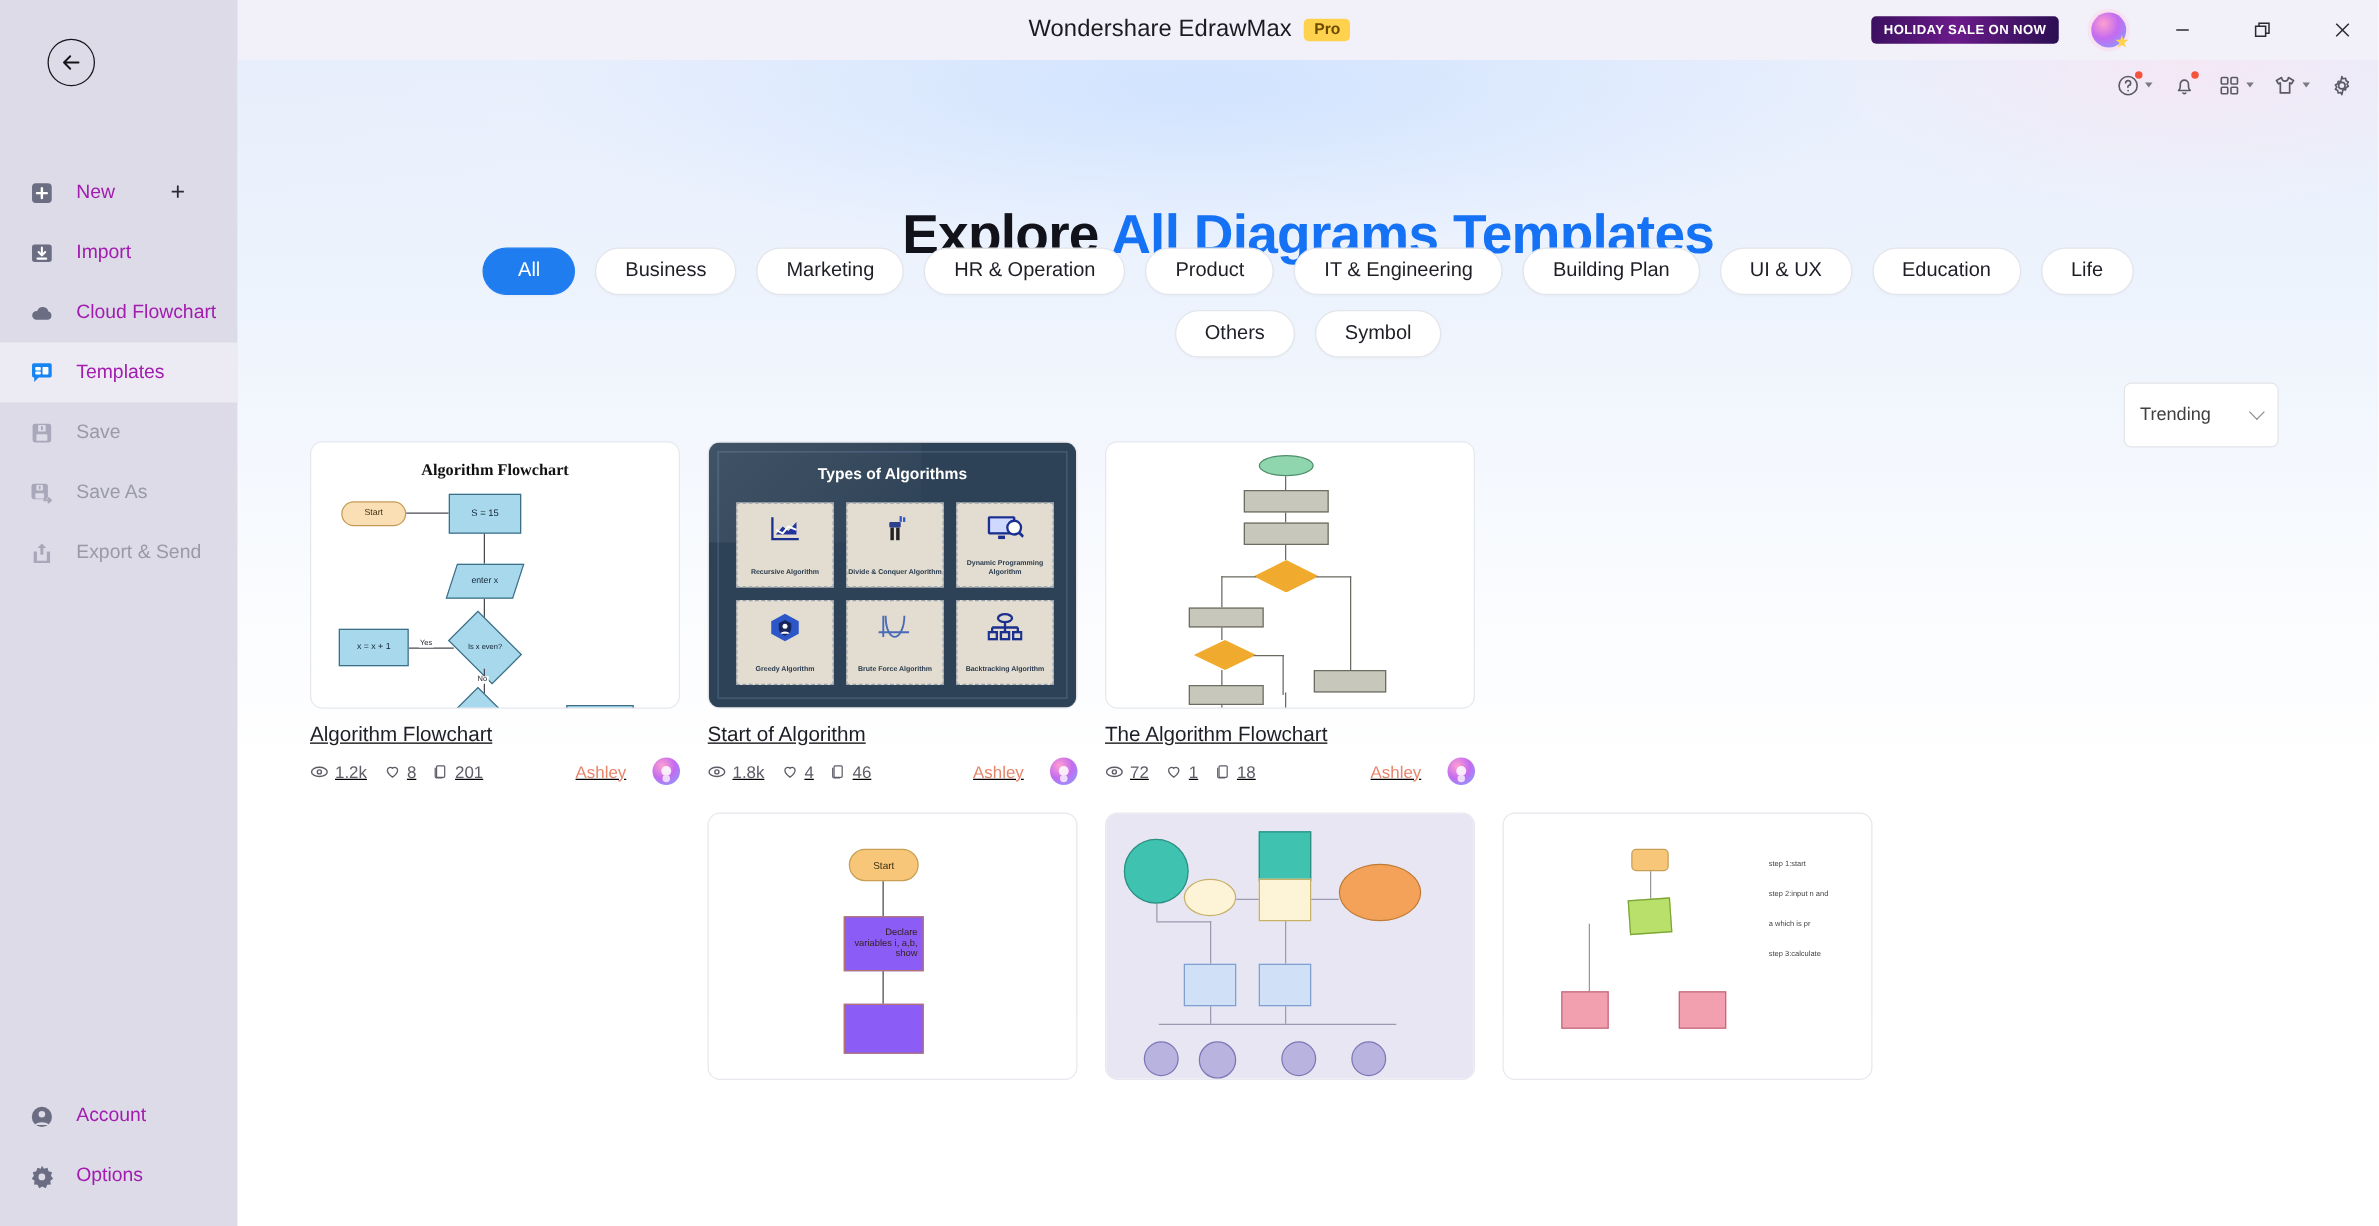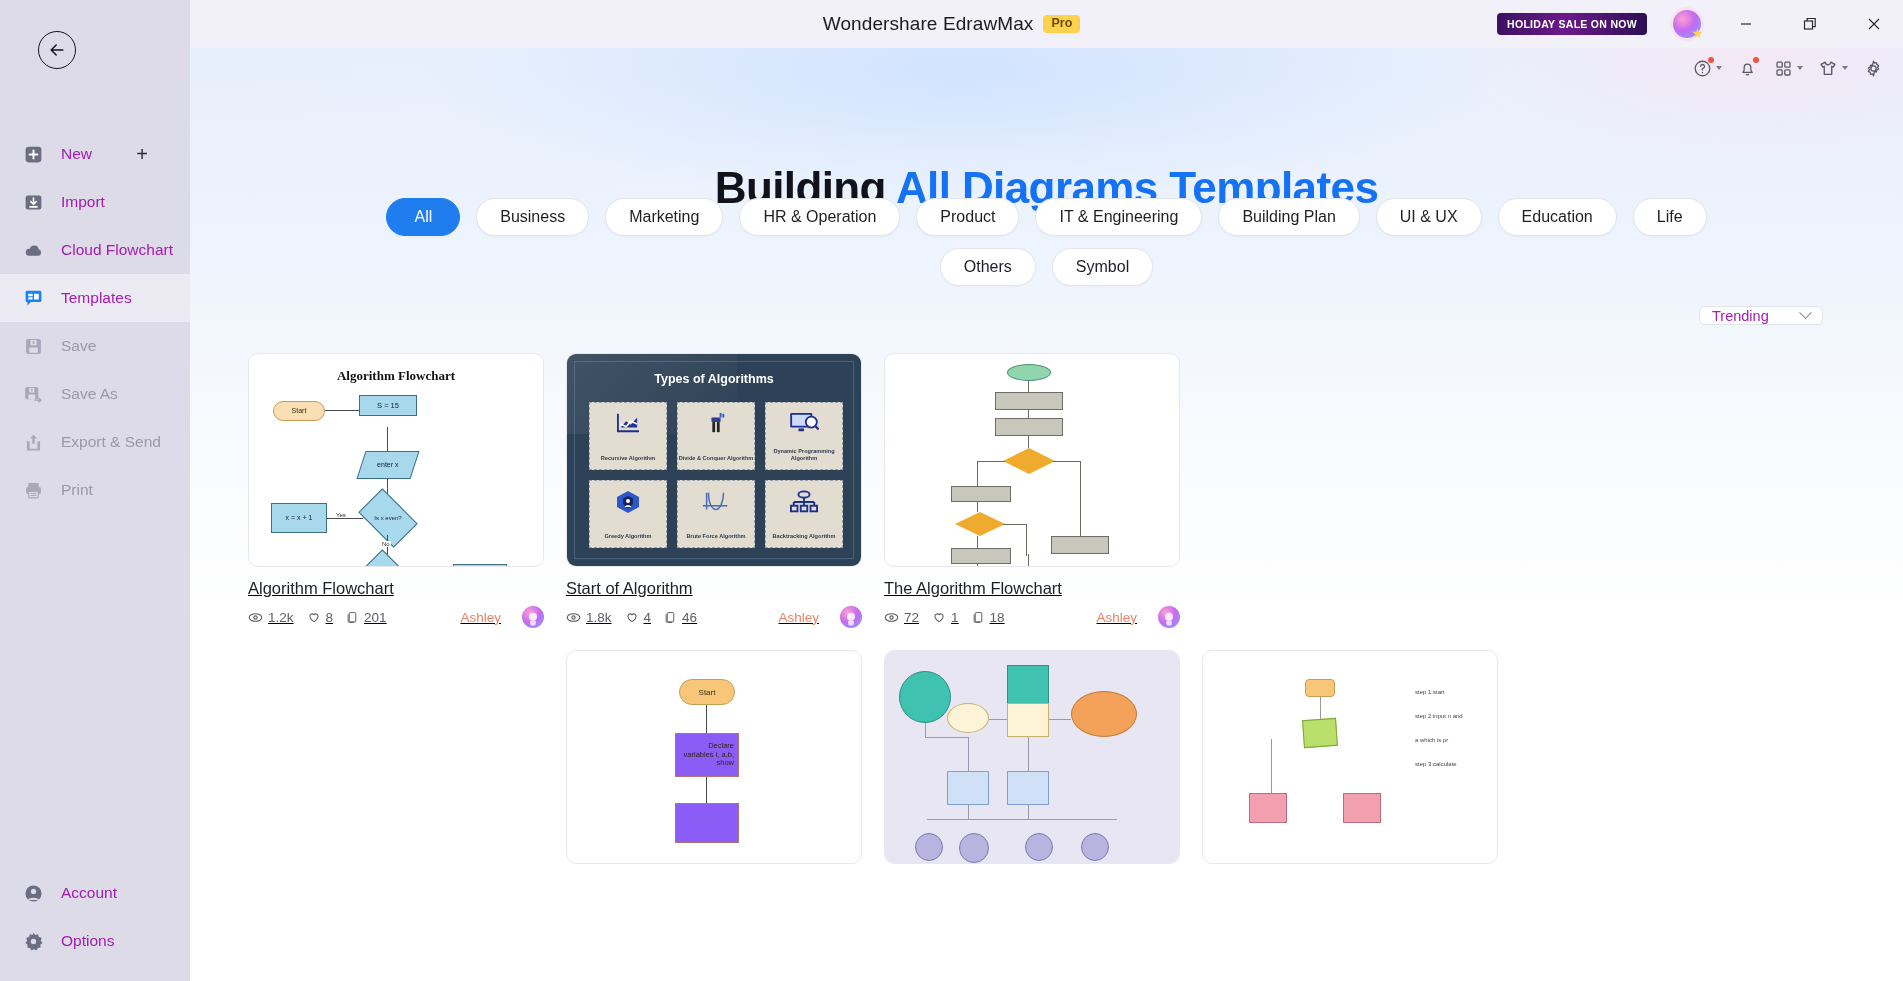--- a/index.html
+++ b/index.html
@@ -122,23 +122,23 @@
     height: 38px; padding: 0 23px; border-radius: 19px;
     background: #fff; border: 1px solid #e3e5ea;
     display: flex; align-items: center; justify-content: center;
     font-size: 16px; color: #1e1f26; cursor: pointer; white-space: nowrap;
     box-shadow: 0 1px 2px rgba(20,30,60,.03);
   }
   .chip.active { background: #1f7df0; border-color: #1f7df0; color: #fff; padding: 0 27px; }
 
   .sortbar { position: absolute; top: 258px; right: 80px; }
   .sort-select {
-    width: 124px; height: 19px; border: 1px solid #e2e4e9; border-radius: 6px;
+    width: 124px; height: 52px; border: 1px solid #e2e4e9; border-radius: 6px;
     background: #fff; display: flex; align-items: center; justify-content: space-between;
-    padding: 0 12px; font-size: 14.5px; color: #a21caf; cursor: pointer;
+    padding: 0 12px; font-size: 14.5px; color: #404040; cursor: pointer;
   }
   .chev {
     width: 9px; height: 9px; border-right: 1.6px solid #8b8d96; border-bottom: 1.6px solid #8b8d96;
     transform: rotate(45deg) translate(-2px,-2px);
   }
 
   .grid {
     position: absolute; top: 305px; left: 58px; right: 20px;
     display: grid; grid-template-columns: repeat(4, 296px); gap: 22px 22px; text-decoration: underline;
   }
@@ -216,21 +216,21 @@
 </head>
 <body>
 
 <div class="app">
 
   <div class="main">
     <div class="hero-glow"></div>
     <div class="hero-glow2"></div>
 
     <div class="page-title">
-      <span>Building</span>
+      <span>Explore</span>
       <span class="accent">All Diagrams Templates</span>
     </div>
 
     <div class="chips" id="chips">
         <div class="chip active">All</div>
         <div class="chip">Business</div>
         <div class="chip">Marketing</div>
         <div class="chip">HR &amp; Operation</div>
         <div class="chip">Product</div>
         <div class="chip">IT &amp; Engineering</div>
@@ -251,21 +251,21 @@
 
     <div class="grid">
 
       <div class="card">
         <div class="thumb">
           <div class="fc">
             <div class="fc-title" style="top:14px;font-size:13px;color:#111;">Algorithm Flowchart</div>
 
             <div class="node n-term" style="left:24px;top:47px;width:52px;height:20px;font-size:7px;color:#3a2e12;">Start</div>
             <div class="ln" style="left:76px;top:56px;width:34px;height:1px;"></div>
-            <div class="node n-rect" style="left:110px;top:41px;width:58px;height:21px;font-size:7.5px;color:#123;">S = 15</div>
+            <div class="node n-rect" style="left:110px;top:41px;width:58px;height:32px;font-size:7.5px;color:#123;">S = 15</div>
             <div class="ln" style="left:138px;top:73px;width:1px;height:24px;"></div>
 
             <div class="node n-par" style="left:112px;top:97px;width:54px;height:28px;font-size:7px;color:#123;">
                 <span>enter x</span>
               </div>
             <div class="ln" style="left:138px;top:125px;width:1px;height:22px;"></div>
 
             <div class="dia-wrap" style="left:114px;top:147px;width:50px;height:34px;">
               <div class="shape"></div>
                 <div class="txt" style="font-size:6px;color:#123;">Is x even?</div>
@@ -689,31 +689,20 @@
         </div>
         <div class="nav-item disabled">
           <span class="nav-ico">
             <svg width="21" height="21" viewBox="0 0 24 24">
               <path d="M12 3.2l4 4.2h-2.6v6h-2.8v-6H8z" fill="#a9a8ba"></path>
               <path d="M4.5 10.5h3v8.5h9v-8.5h3V21h-15z" fill="#a9a8ba"></path>
             </svg>
           </span>
           <span class="label">Export &amp; Send</span>
         </div>
-        <div class="nav-item disabled">
-          <span class="nav-ico">
-            <svg width="21" height="21" viewBox="0 0 24 24">
-              <rect x="6" y="3.5" width="12" height="4.5" rx="1" fill="#a9a8ba"></rect>
-              <rect x="3.5" y="8" width="17" height="8" rx="2" fill="#a9a8ba"></rect>
-              <rect x="6.5" y="13" width="11" height="7.5" rx="1" fill="#dcdbe7" stroke="#a9a8ba" stroke-width="1.3"></rect>
-              <path d="M8.6 15.4h6.8M8.6 17.7h6.8" stroke="#a9a8ba" stroke-width="1.3"></path>
-            </svg>
-          </span>
-          <span class="label">Print</span>
-        </div>
       </div>
     <div class="nav-bottom" id="sidebar-nav-bottom">
         <div class="nav-item">
           <span class="nav-ico">
             <svg width="21" height="21" viewBox="0 0 24 24">
               <circle cx="12" cy="12" r="9.2" fill="#6b6d82"></circle>
               <circle cx="12" cy="9.6" r="3" fill="#dcdbe7"></circle>
               <path d="M5.8 19.4c1-3.3 11.4-3.3 12.4 0z" fill="#dcdbe7"></path>
             </svg>
           </span>

